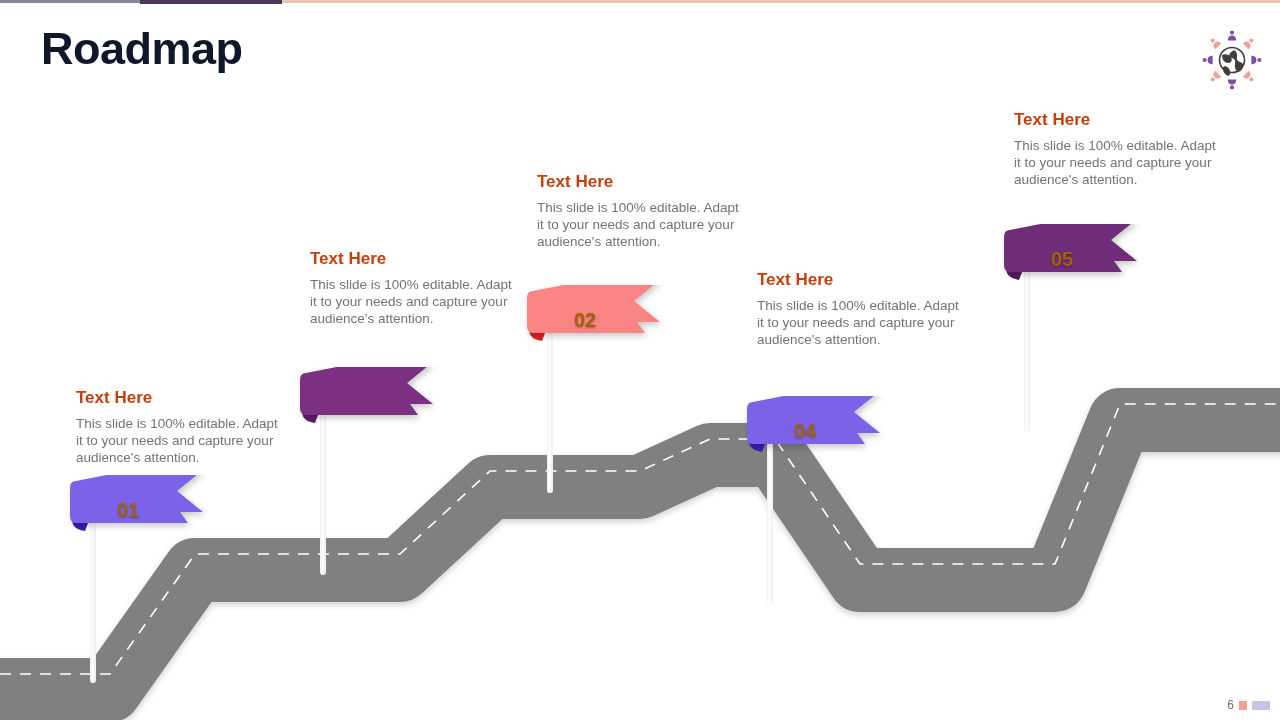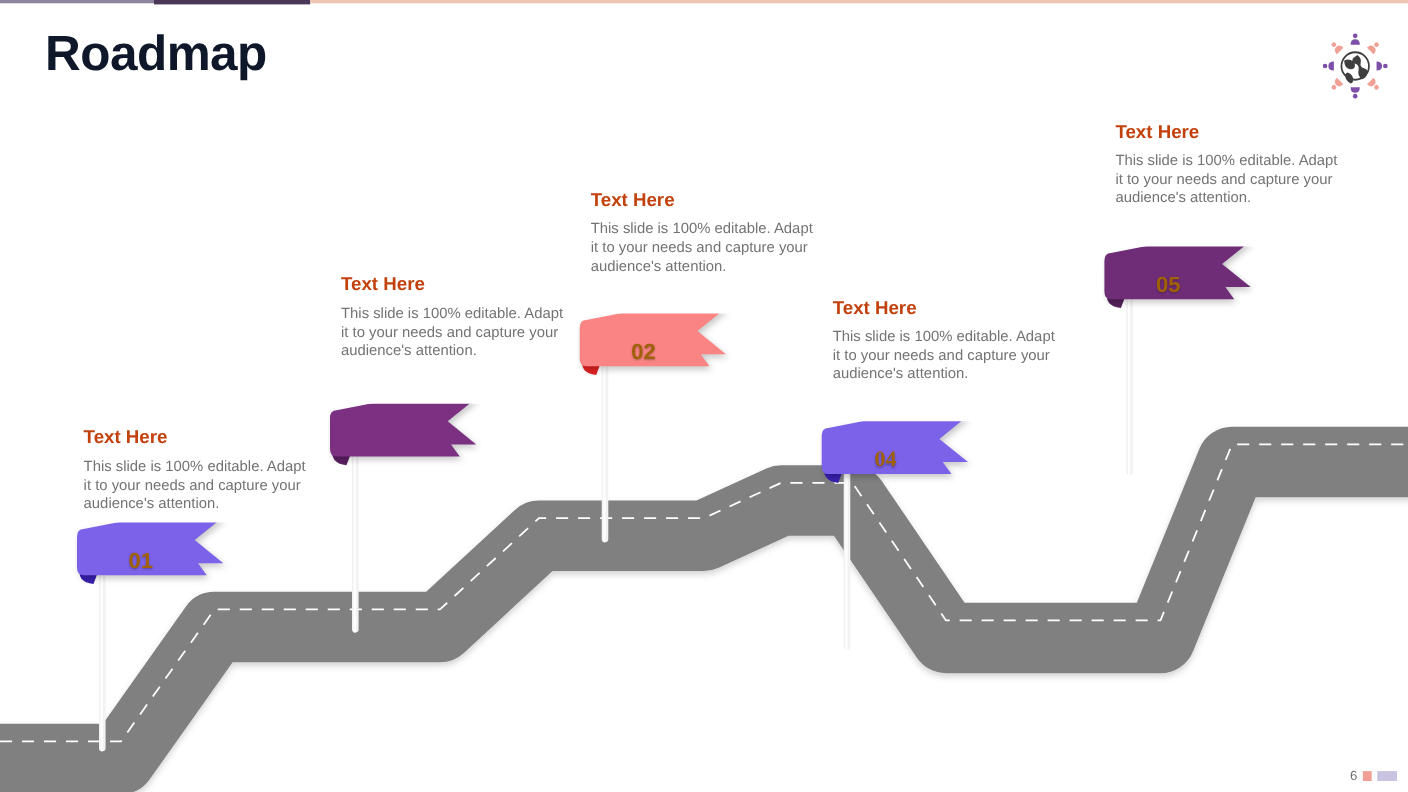--- a/index.html
+++ b/index.html
@@ -176,21 +176,21 @@
     </svg>
     <div class="flag-num" style="top:6px;left:0;">02</div>
   </div>
 </div>
 
 <div class="milestone" style="left:0;top:0;">
   <div class="ms-text" style="left:757px; top:271px;">
     <div class="ms-head">Text Here</div>
     <div class="ms-body">This slide is 100% editable. Adapt it to your needs and capture your audience's attention.</div>
   </div>
-  <div class="flagwrap" style="left:745px; top:383px;font-family:Liberation Serif, serif;">
+  <div class="flagwrap" style="left:745px; top:396px;">
     <svg class="flag-svg" width="150" height="210" viewBox="0 0 150 210">
       <g>
         <rect x="22" y="46" width="6" height="162" rx="3" fill="#f2f2f2"></rect>
         <rect x="23.5" y="46" width="2" height="162" fill="#ffffff"></rect>
       </g>
       <path d="M5 40 q-4 14 12 16 l6 -16 z" fill="#3a1fb0"></path>
       <path d="M8 4 q-6 0 -6 7 l0 28 q0 7 6 7 l112 0 l-8 -11 l23 0 l-26 -21 l26 -21 l-23 0 l8 -11 z" transform="translate(0,2)" fill="#7c62e8" style="filter:drop-shadow(2px 3px 3px rgba(0,0,0,.22))"></path>
     </svg>
     <div class="flag-num" style="top:6px;left:0;">04</div>
   </div>

